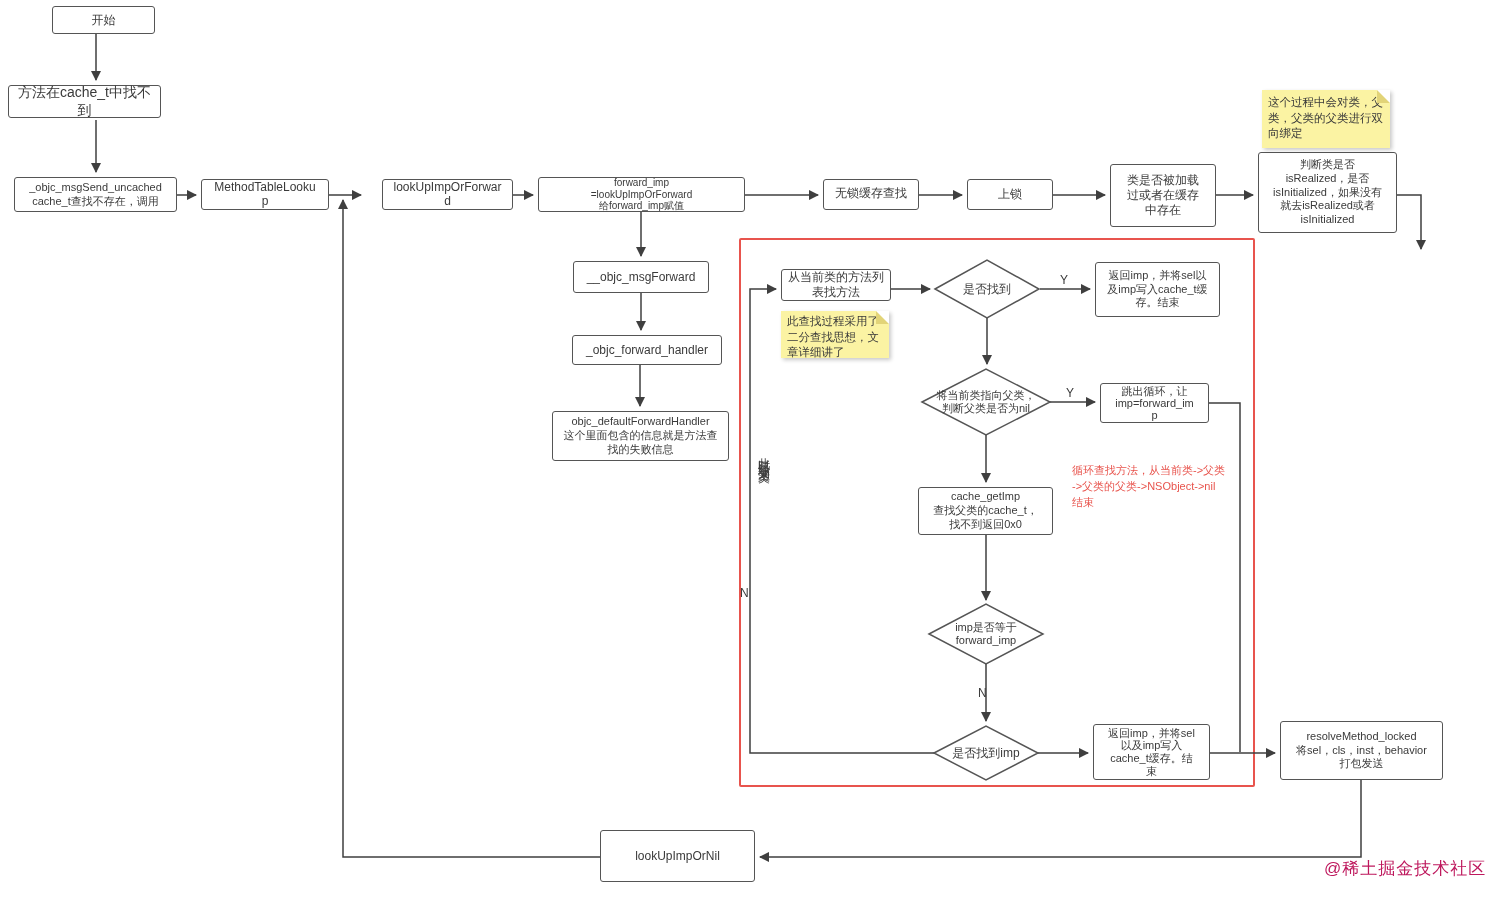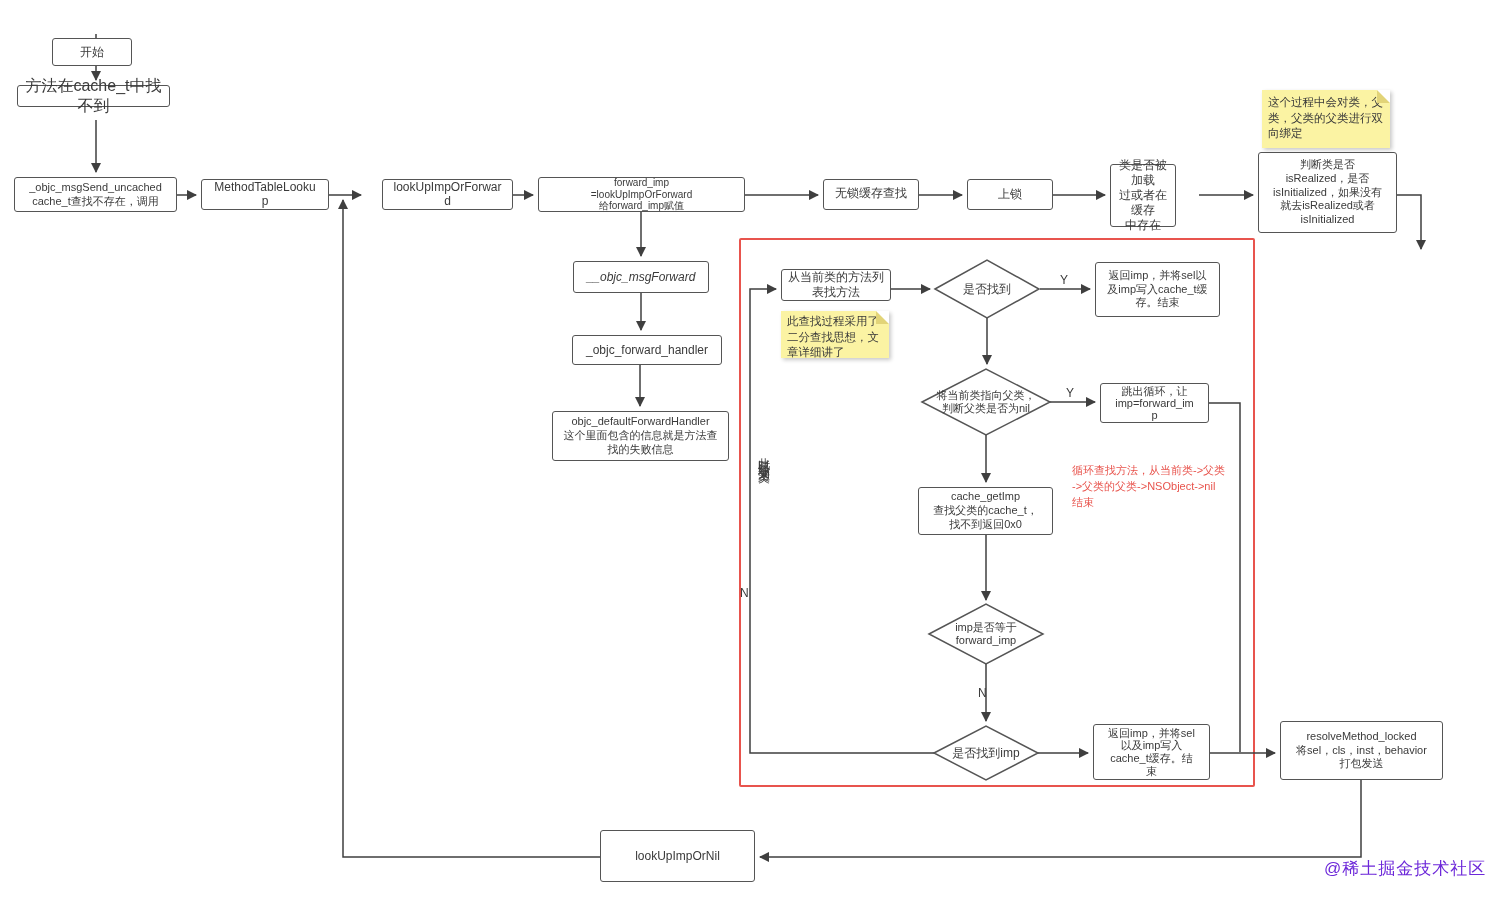--- a/index.html
+++ b/index.html
@@ -24,21 +24,21 @@
   }
   .note::before{
     content:"";position:absolute;top:0;right:0;width:0;height:0;
     border-style:solid;border-width:0 13px 13px 0;
     border-color:transparent #ffffff #e2d478 transparent;
   }
   .red-rect{position:absolute;z-index:0;border:2px solid var(--red,#e8544d);border-radius:2px;box-sizing:border-box;}
   .red-note{position:absolute;z-index:2;color:var(--red,#e8544d);white-space:pre-line;line-height:1.45;text-align:left;}
   .edge-label{position:absolute;z-index:2;font-size:12px;color:#3a3a3a;}
   .vtext{position:absolute;z-index:2;writing-mode:vertical-rl;text-orientation:upright;letter-spacing:2px;font-size:12px;color:#3a3a3a;}
-  .watermark{position:absolute;z-index:2;color:#6d28d9;font-size:17px;letter-spacing:1px;}
+  .watermark{position:absolute;z-index:2;color:#be185d;font-size:17px;letter-spacing:1px;}
 </style>
 </head>
 <body>
 
 <div class="canvas">
 
   <div class="red-rect" style="left:739px;top:238px;width:516px;height:549px;"></div>
 
   <svg class="wires" width="1512" height="902">
     <defs>
@@ -75,42 +75,42 @@
       <polyline points="600,857 343,857 343,200" marker-end="url(#ah)"></polyline>
     </g>
     <g fill="#ffffff" stroke="#555555" stroke-width="1.5">
       <polygon points="935,289 987,260 1039,289 987,318"></polygon>
       <polygon points="922,402 986,369 1050,402 986,435"></polygon>
       <polygon points="929,634 986,604 1043,634 986,664"></polygon>
       <polygon points="934,753 986,726 1038,753 986,780"></polygon>
     </g>
   </svg>
 
-  <div class="node" style="left:52px;top:6px;width:80px;height:28px;font-size:12px;margin-top:32px;">开始</div>
-  <div class="node" style="left:17px;top:85px;width:153px;height:22px;font-size:16px;">方法在cache_t中找不到</div>
+  <div class="node" style="left:52px;top:6px;width:103px;height:28px;font-size:12px;">开始</div>
+  <div class="node" style="left:8px;top:85px;width:153px;height:33px;font-size:14px;">方法在cache_t中找不到</div>
   <div class="node" style="left:14px;top:177px;width:163px;height:35px;font-size:11px;text-align:center;">_objc_msgSend_uncached
 cache_t查找不存在，调用</div>
   <div class="node" style="left:201px;top:179px;width:128px;height:31px;font-size:12px;line-height:1.1;">MethodTableLooku
 p</div>
   <div class="node" style="left:382px;top:179px;width:131px;height:31px;font-size:12px;line-height:1.1;">lookUpImpOrForwar
 d</div>
   <div class="node" style="left:538px;top:177px;width:207px;height:35px;font-size:10px;line-height:1.15;">forward_imp
 =lookUpImpOrForward
 给forward_imp赋值</div>
   <div class="node" style="left:823px;top:179px;width:96px;height:31px;font-size:12px;font-family:Liberation Mono, monospace;">无锁缓存查找</div>
   <div class="node" style="left:967px;top:179px;width:86px;height:31px;font-size:12px;">上锁</div>
-  <div class="node" style="left:1110px;top:164px;width:66px;height:63px;font-size:12px;">类是否被加载
+  <div class="node" style="left:1110px;top:164px;width:106px;height:63px;font-size:12px;">类是否被加载
 过或者在缓存
 中存在</div>
   <div class="node" style="left:1258px;top:152px;width:139px;height:81px;font-size:11px;">判断类是否
 isRealized，是否
 isInitialized，如果没有
 就去isRealized或者
 isInitialized</div>
-  <div class="node" style="left:573px;top:261px;width:136px;height:32px;font-size:12px;font-style:italic;">__objc_msgForward</div>
+  <div class="node" style="left:573px;top:261px;width:136px;height:32px;font-size:12px;">__objc_msgForward</div>
   <div class="node" style="left:572px;top:335px;width:150px;height:30px;font-size:12px;">_objc_forward_handler</div>
   <div class="node" style="left:552px;top:411px;width:177px;height:50px;font-size:11px;">objc_defaultForwardHandler
 这个里面包含的信息就是方法查
 找的失败信息</div>
   <div class="node" style="left:781px;top:269px;width:110px;height:32px;font-size:12px;">从当前类的方法列
 表找方法</div>
   <div class="node" style="left:1095px;top:262px;width:125px;height:55px;font-size:11px;">返回imp，并将sel以
 及imp写入cache_t缓
 存。结束</div>
   <div class="node" style="left:1100px;top:383px;width:109px;height:40px;font-size:11px;line-height:1.1;">跳出循环，让

